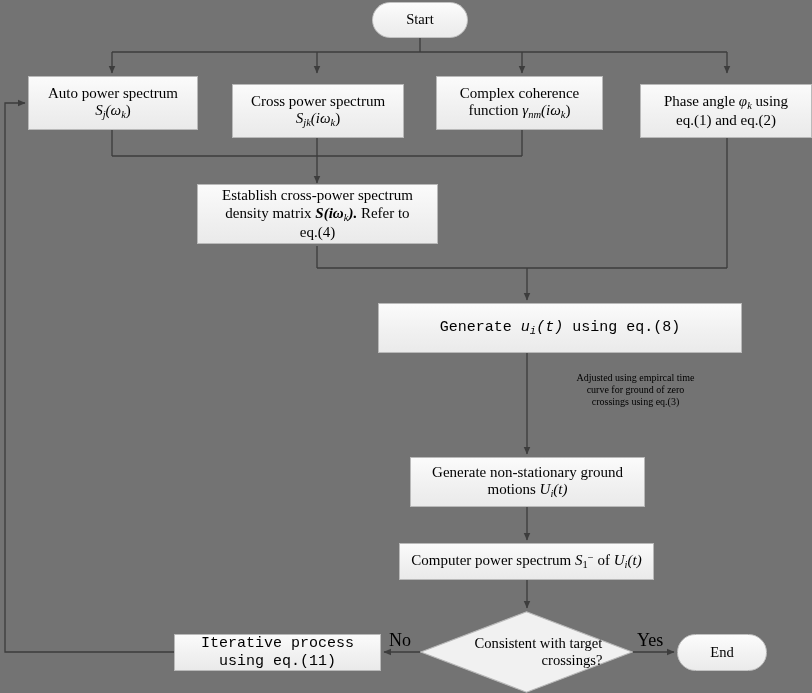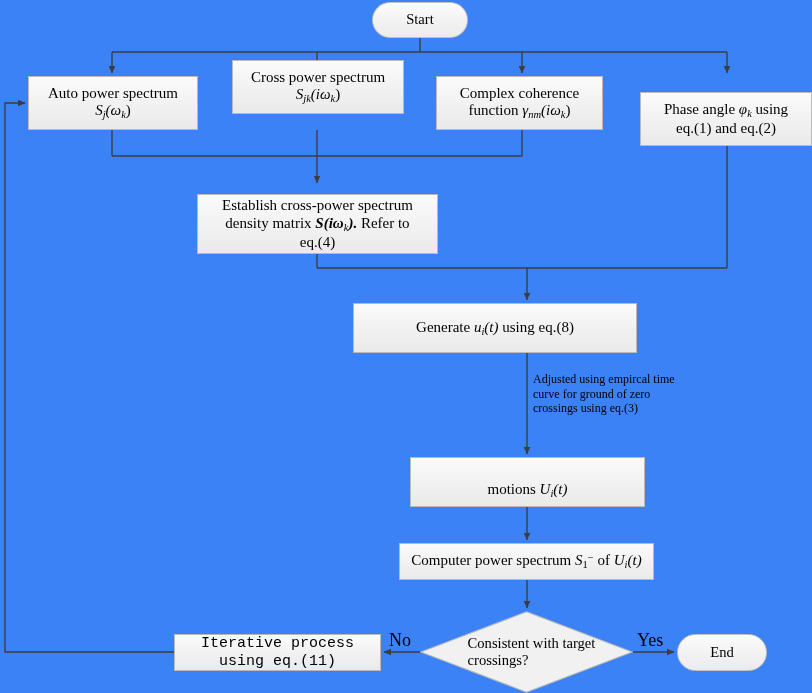--- a/index.html
+++ b/index.html
@@ -4,21 +4,21 @@
 <style>
   html, body {
     margin: 0;
     padding: 0;
     background: #ffffff;
   }
   #canvas {
     position: relative;
     width: 812px;
     height: 693px;
-    background: #3b82f6;
+    background: #737373;
     font-family: "Liberation Serif", "DejaVu Serif", serif;
     overflow: hidden;
   }
   #edges {
     position: absolute;
     left: 0; top: 0;
     width: 812px;
     height: 693px;
     pointer-events: none;
   }
@@ -48,42 +48,43 @@
     position: absolute;
   }
   .diamond-shape {
     position: absolute;
     left: 0; top: 0;
     width: 100%;
     height: 100%;
   }
   .diamond-label {
     position: absolute;
-    left: 5px; top: 0;
+    left: 12px; top: 0;
     width: 100%;
     height: 100%;
     display: flex;
     align-items: center;
     justify-content: center;
-    text-align: left;
+    text-align: right;
     font-size: 14.6px;
     color: #000;
     line-height: 1.2;
   }
   .edge-label {
     position: absolute;
     font-size: 18px;
     color: #000;
     white-space: nowrap;
     font-family: "Liberation Serif", "DejaVu Serif", serif;
   }
   .note {
     position: absolute;
-    font-size: 12px;
+    font-size: 10px;
     color: #000;
+    text-align: center;
     line-height: 1.22;
   }
   i.mv { font-style: italic; }
   b.bv { font-weight: bold; font-style: italic; }
   sub { font-size: 0.70em; vertical-align: -0.25em; font-style: italic; }
   sup { font-size: 0.70em; vertical-align: 0.42em; }
   sub.up { font-style: normal; }
 </style>
 </head>
 <body>
@@ -135,64 +136,64 @@
     <span class="inner">Start</span>
   </div>
 
   <div class="node rect" style="left:28px; top:76px; width:170px; height:54px;">
     <span class="inner">
       <span>Auto power spectrum</span><br>
       <i class="mv">S</i><sub>j</sub><i class="mv">(ω</i><sub>k</sub><span>)</span>
     </span>
   </div>
 
-  <div class="node rect" style="left:232px; top:60px; width:172px; height:54px;">
+  <div class="node rect" style="left:232px; top:84px; width:172px; height:54px;">
     <span class="inner">
       <span>Cross power spectrum</span><br>
       <i class="mv">S</i><sub>jk</sub><i class="mv">(iω</i><sub>k</sub><span>)</span>
     </span>
   </div>
 
   <div class="node rect" style="left:436px; top:76px; width:167px; height:54px;">
     <span class="inner">
       <span>Complex coherence</span><br>
       <span>function </span><i class="mv">γ</i><sub>nm</sub><i class="mv">(iω</i><sub>k</sub><span>)</span>
     </span>
   </div>
 
-  <div class="node rect" style="left:640px; top:92px; width:172px; height:54px;">
+  <div class="node rect" style="left:640px; top:84px; width:172px; height:54px;">
     <span class="inner">
       <span>Phase angle </span><i class="mv">φ</i><sub>k</sub><span> using</span><br>
       <span>eq.(1) and eq.(2)</span>
     </span>
   </div>
 
-  <div class="node rect" style="left:197px; top:194px; width:241px; height:60px;">
+  <div class="node rect" style="left:197px; top:184px; width:241px; height:60px;">
     <span class="inner">
       <span>Establish cross-power spectrum</span><br>
       <span>density matrix  </span><b class="bv">S</b><b class="bv">(iω</b><sub>k</sub><b class="bv">).</b><span> Refer to</span><br>
       <span>eq.(4)</span>
     </span>
   </div>
 
-  <div class="node rect" style="left:353px; top:303px; width:284px; height:50px;">
+  <div class="node rect" style="left:378px; top:303px; width:364px; height:50px;font-family:Liberation Mono, monospace;">
     <span class="inner">
       <span>Generate </span><i class="mv">u</i><sub>i</sub><i class="mv">(t)</i><span> using eq.(8)</span>
     </span>
   </div>
 
   <div class="note" style="left:533px; top:372px; width:205px;">
     <span>Adjusted using empircal time</span><br>
     <span>curve for ground of zero</span><br>
     <span>crossings using eq.(3)</span>
   </div>
 
   <div class="node rect" style="left:410px; top:457px; width:235px; height:50px;">
     <span class="inner">
-      <br>
+      <span>Generate non-stationary ground</span><br>
       <span>motions </span><i class="mv">U</i><sub>i</sub><i class="mv">(t)</i>
     </span>
   </div>
 
   <div class="node rect" style="left:399px; top:543px; width:255px; height:37px;">
     <span class="inner">
       <span>Computer power spectrum </span><i class="mv">S</i><sub class="up">1</sub><sup>−</sup><span> of </span><i class="mv">U</i><sub>i</sub><i class="mv">(t)</i>
     </span>
   </div>
 

